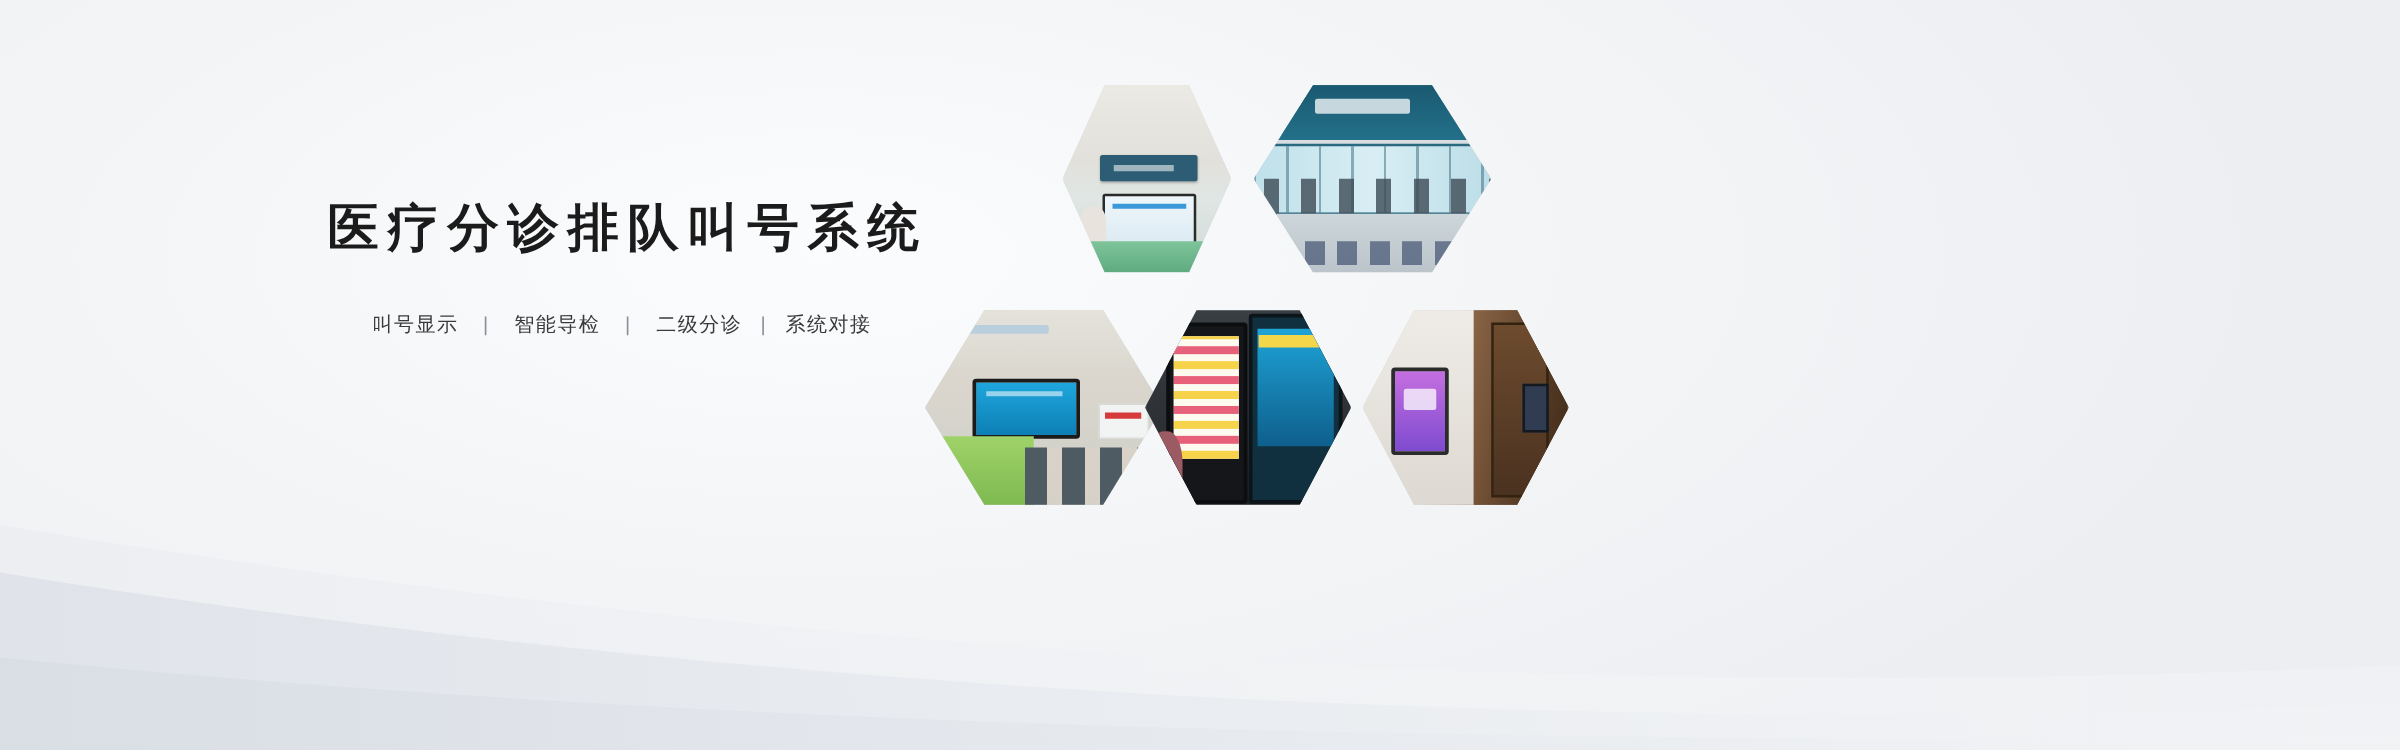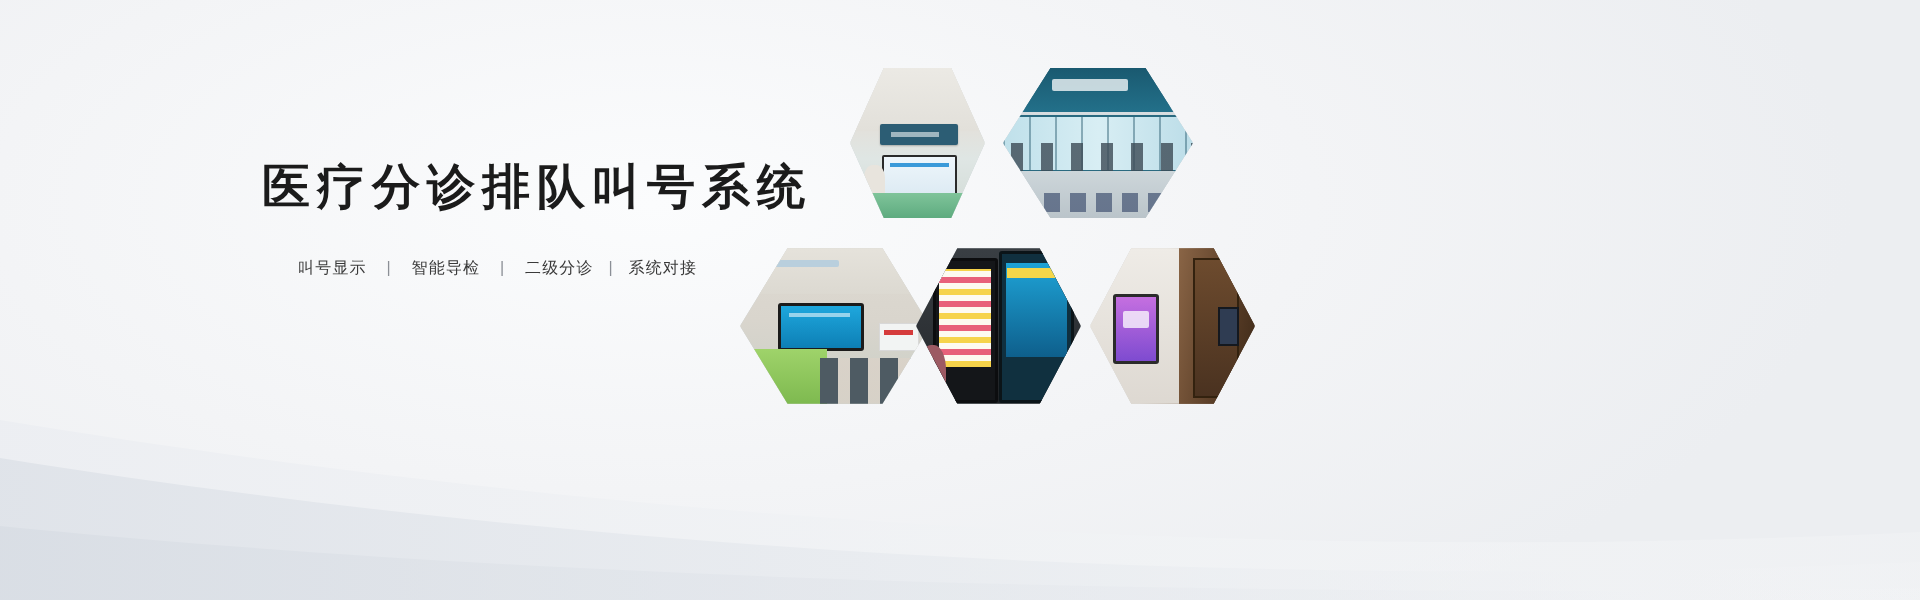--- a/index.html
+++ b/index.html
@@ -12,21 +12,21 @@
     position:relative;width:1920px;height:600px;overflow:hidden;
     background:
       radial-gradient(ellipse 1200px 520px at 34% 34%, #fbfcfd 0%, #f3f4f6 55%, #eceef1 100%),
       linear-gradient(160deg,#f7f8f9 0%,#f1f2f5 60%,#e9ebee 100%);
   }
   
   .waves{position:absolute;left:0;bottom:0;width:1920px;height:300px;pointer-events:none;}
   
   .textblock{position:absolute;left:262px;top:160px;width:620px;}
   .title{
-    font-size:48px;line-height:1.12;font-weight:700;color:#1b1b1b;
+    font-size:41px;line-height:1.12;font-weight:700;color:#1b1b1b;
     letter-spacing:7px;white-space:nowrap;margin:0;
   }
   .subtitle{
     margin:44px 0 0 36px;font-size:16px;color:#3a3a3a;letter-spacing:1.2px;
     white-space:nowrap;font-weight:400;
   }
   .subtitle .sep{color:#8b8f96;margin:0 9px;font-weight:300;}
   .subtitle .sep.wide{margin:0 14px;}
   
   .hexwrap{position:absolute;left:735px;top:55px;width:540px;height:350px;}

